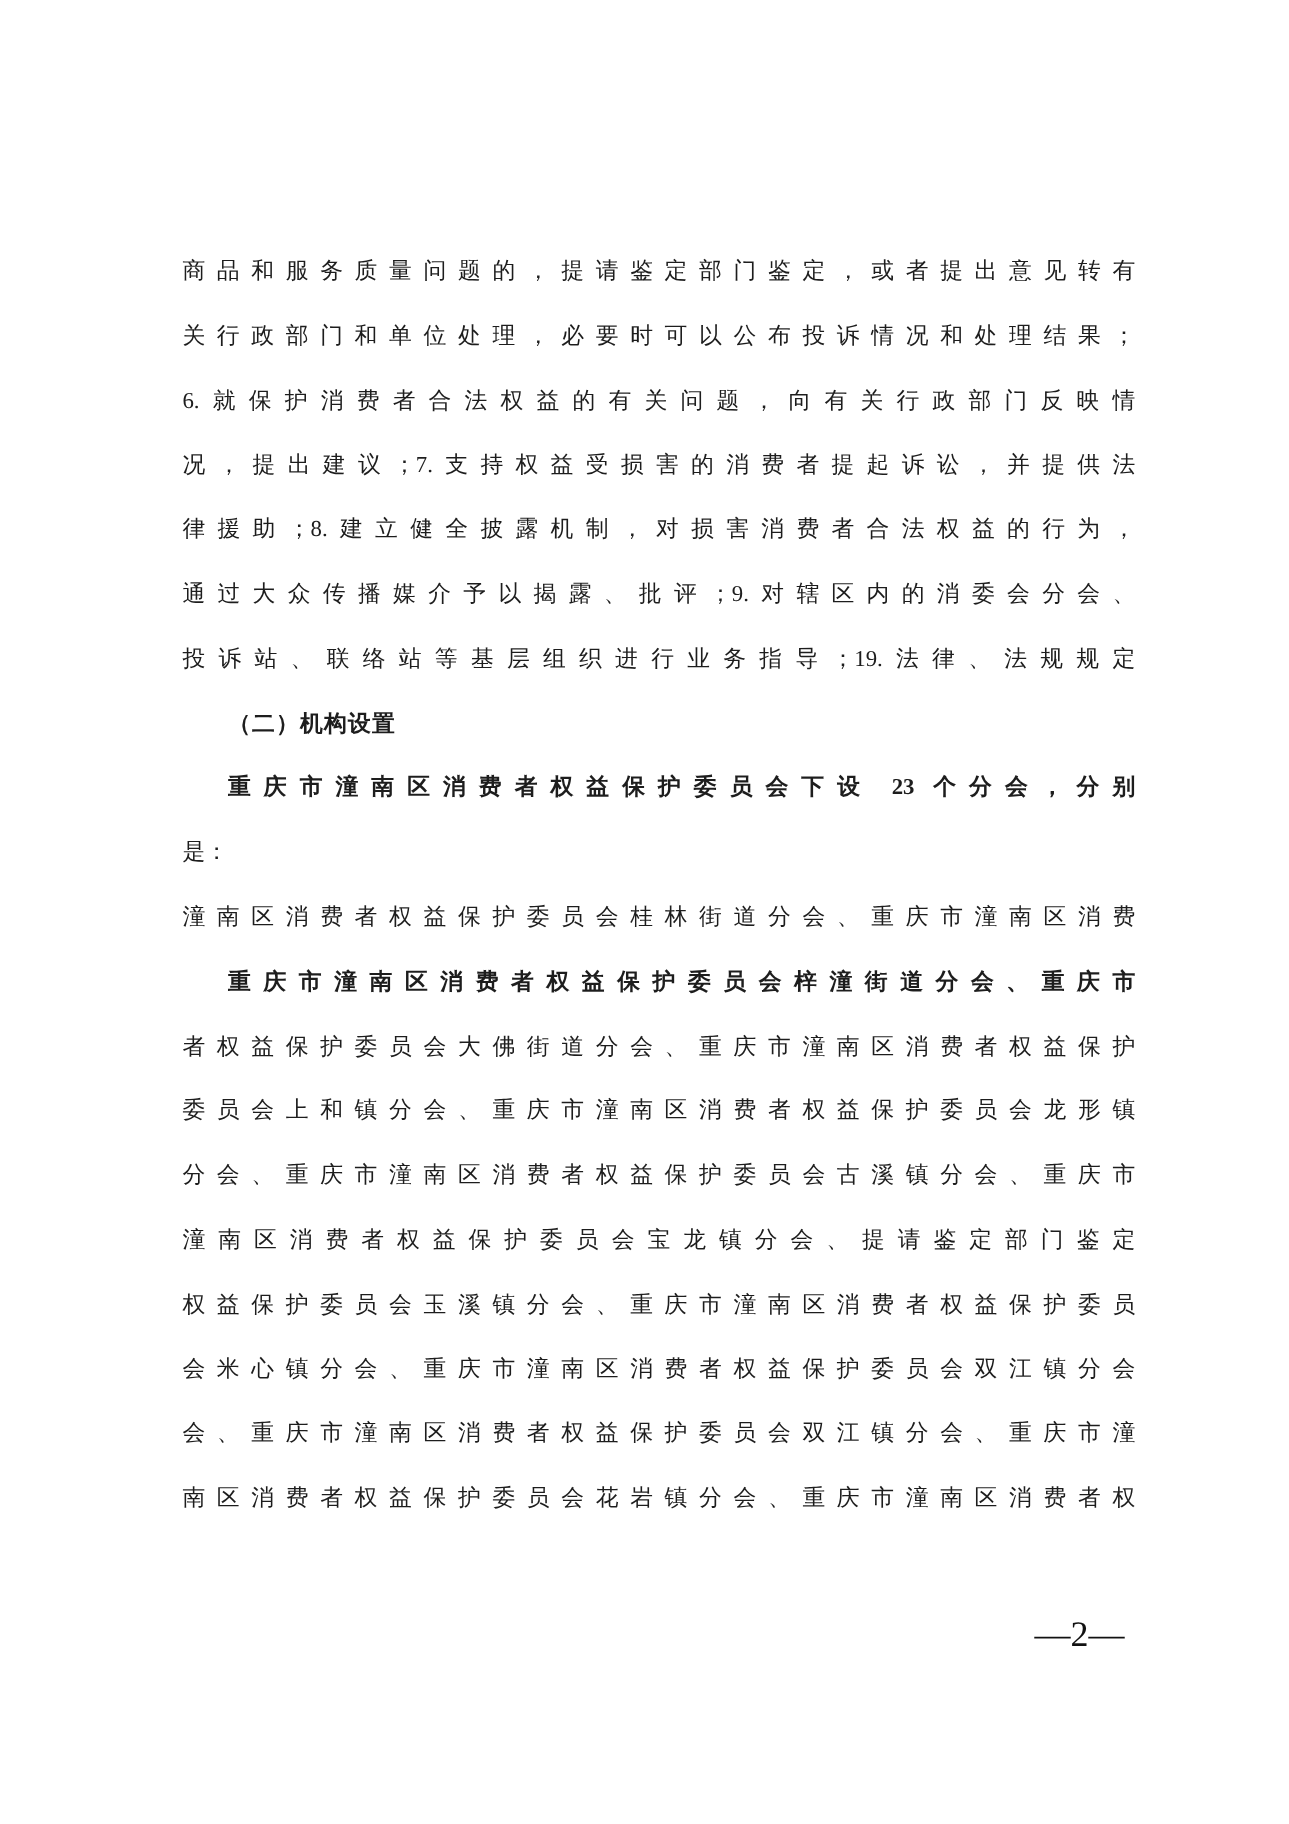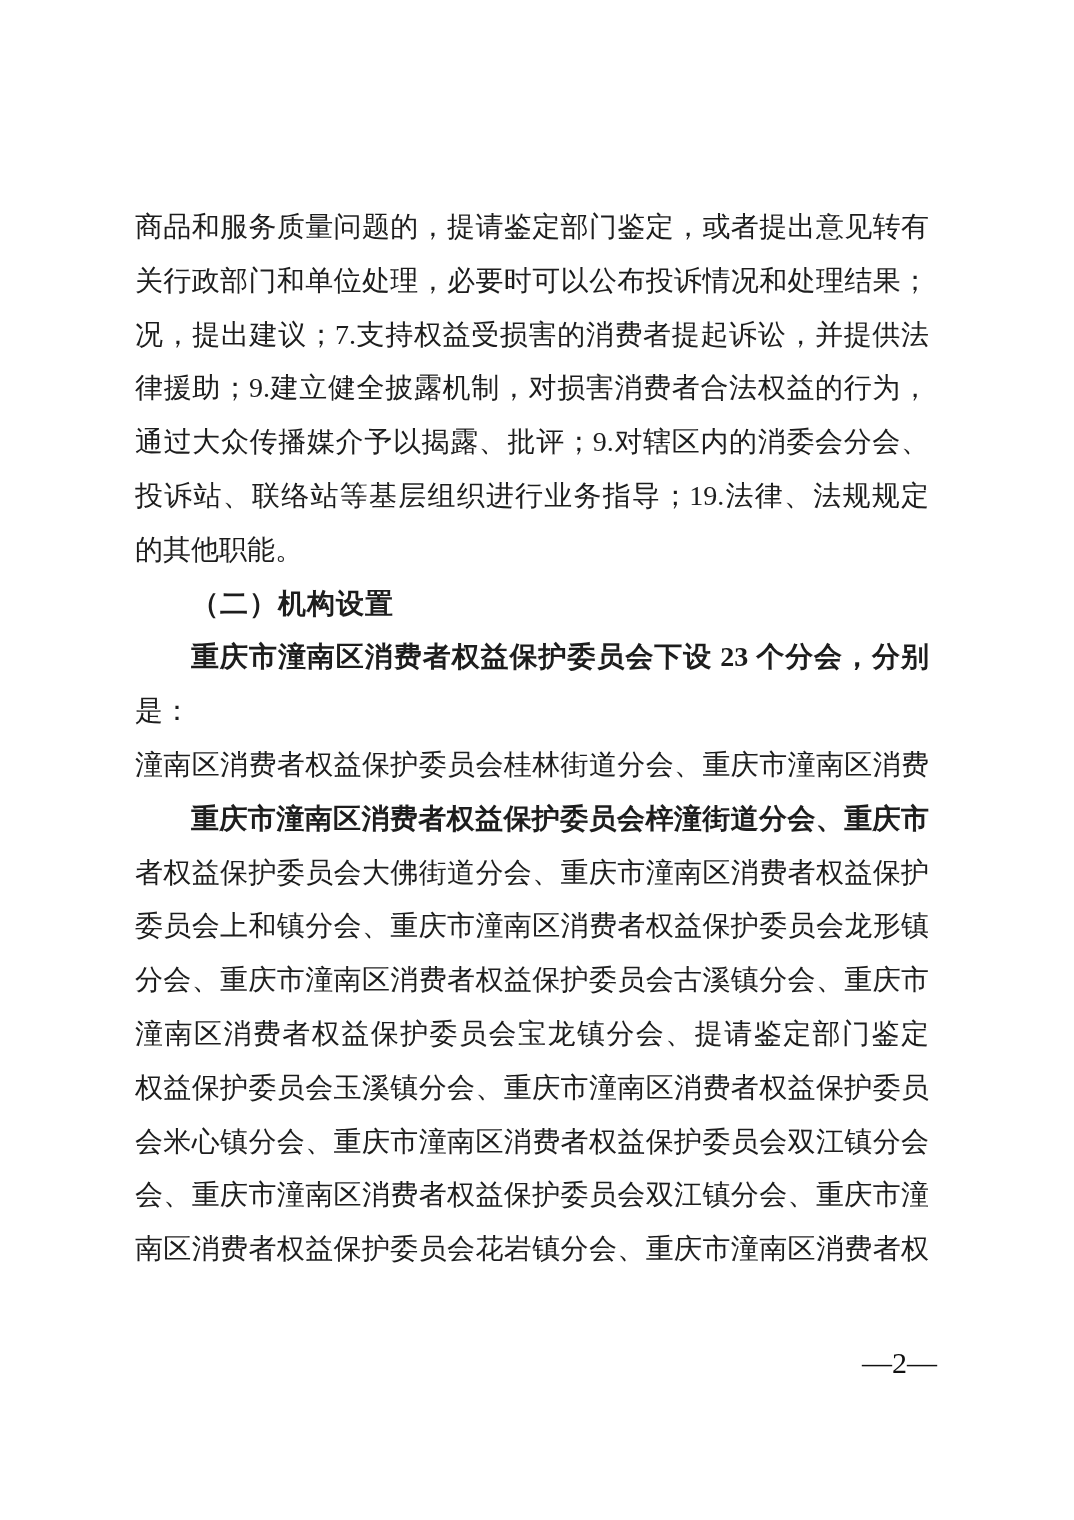--- a/index.html
+++ b/index.html
@@ -18,24 +18,24 @@
   .page {
     position: absolute;
     left: 0;
     top: 0;
     width: 1074px;
     height: 1520px;
     background: #ffffff;
   }
   .doc {
     position: absolute;
-    left: 135px;
+    left: 152px;
     top: 200px;
     width: 794px;
-    font-size: 28px;
+    font-size: 19px;
     line-height: 53.8px;
     text-align: left;
   }
   .line {
     width: 794px;
     word-break: break-all;
   }
   .line.justify {
     text-align: justify;
     text-align-last: justify;
@@ -57,25 +57,25 @@
     color: #111111;
   }
 </style>
 </head>
 <body>
 
 <div class="page">
   <div class="doc">
       <div class="line justify">商品和服务质量问题的，提请鉴定部门鉴定，或者提出意见转有</div>
       <div class="line justify">关行政部门和单位处理，必要时可以公布投诉情况和处理结果；</div>
+      <div class="line justify">6.就保护消费者合法权益的有关问题，向有关行政部门反映情</div>
       <div class="line justify">况，提出建议；7.支持权益受损害的消费者提起诉讼，并提供法</div>
-      <div class="line justify">律援助；9.建立健全披露机制，对损害消费者合法权益的行为，</div>
+      <div class="line justify">律援助；8.建立健全披露机制，对损害消费者合法权益的行为，</div>
       <div class="line justify">通过大众传播媒介予以揭露、批评；9.对辖区内的消委会分会、</div>
       <div class="line justify">投诉站、联络站等基层组织进行业务指导；19.法律、法规规定</div>
-      <div class="line">的其他职能。</div>
       <div class="line indent bold">（二）机构设置</div>
       <div class="line justify indent">重庆市潼南区消费者权益保护委员会下设 23 个分会，分别</div>
       <div class="line">是：</div>
       <div class="line justify">潼南区消费者权益保护委员会桂林街道分会、重庆市潼南区消费</div>
       <div class="line justify indent">重庆市潼南区消费者权益保护委员会梓潼街道分会、重庆市</div>
       <div class="line justify">者权益保护委员会大佛街道分会、重庆市潼南区消费者权益保护</div>
       <div class="line justify">委员会上和镇分会、重庆市潼南区消费者权益保护委员会龙形镇</div>
       <div class="line justify">分会、重庆市潼南区消费者权益保护委员会古溪镇分会、重庆市</div>
       <div class="line justify">潼南区消费者权益保护委员会宝龙镇分会、提请鉴定部门鉴定</div>
       <div class="line justify">权益保护委员会玉溪镇分会、重庆市潼南区消费者权益保护委员</div>

